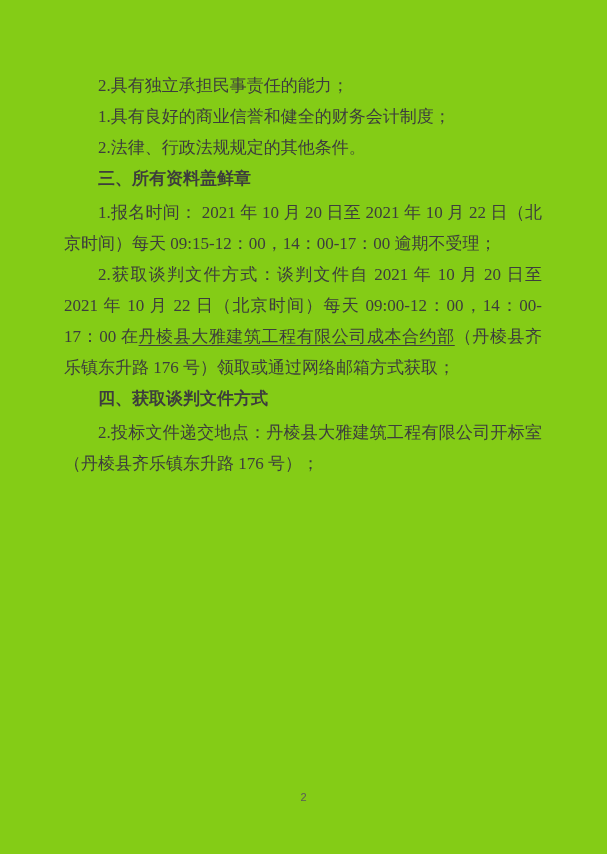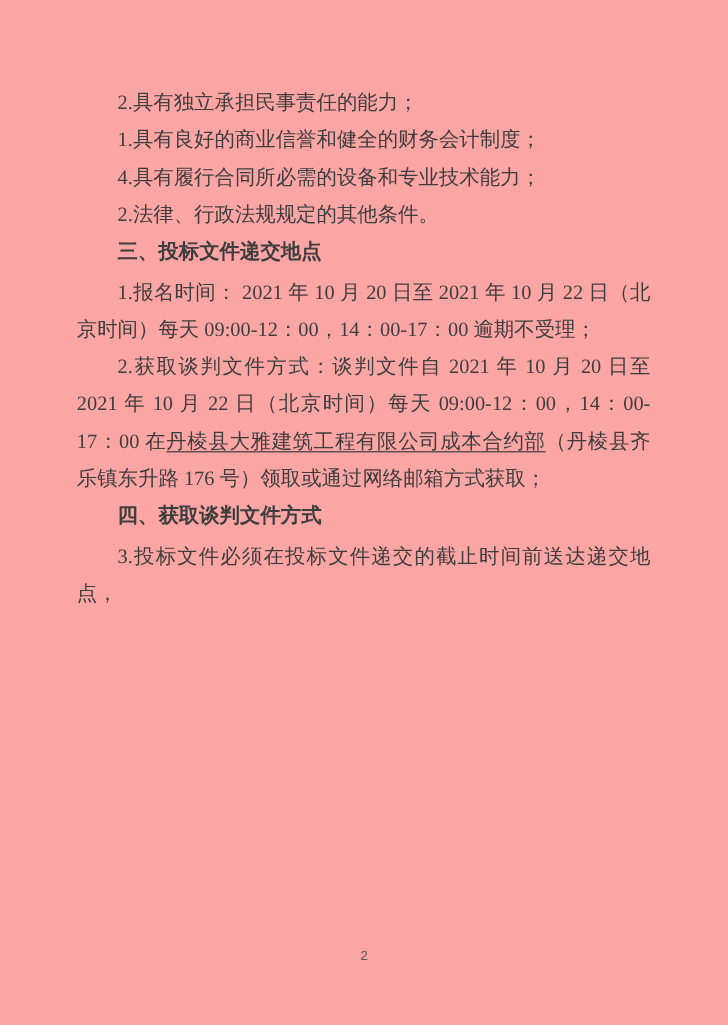--- a/index.html
+++ b/index.html
@@ -45,26 +45,25 @@
     left: 0;
     width: 100%;
     text-align: center;
     font-size: 11px;
     font-family: "Liberation Sans", "DejaVu Sans", sans-serif;
   }
 </style>
 </head>
 <body>
 
-<div class="page" style="background: #fca5a5; color: rgb(61, 61, 61);">
+<div class="page" style="background: #84cc16; color: rgb(61, 61, 61);">
   <div class="doc-body">
       <p><span>2.具有独立承担民事责任的能力；</span></p>
       <p><span>1.具有良好的商业信誉和健全的财务会计制度；</span></p>
-      <p><span>4.具有履行合同所必需的设备和专业技术能力；</span></p>
       <p><span>2.法律、行政法规规定的其他条件。</span></p>
-      <p class="heading"><span>三、投标文件递交地点</span></p>
-      <p><span>1.报名时间： 2021 年 10 月 20 日至 2021 年 10 月 22 日（北京时间）每天 09:00-12：00，14：00-17：00 逾期不受理；</span></p>
+      <p class="heading"><span>三、所有资料盖鲜章</span></p>
+      <p><span>1.报名时间： 2021 年 10 月 20 日至 2021 年 10 月 22 日（北京时间）每天 09:15-12：00，14：00-17：00 逾期不受理；</span></p>
       <p><span>2.获取谈判文件方式：谈判文件自 2021 年 10 月 20 日至 2021 年 10 月 22 日（北京时间）每天 09:00-12：00，14：00-17：00 在</span><span class="underline">丹棱县大雅建筑工程有限公司成本合约部</span><span>（丹棱县齐乐镇东升路 176 号）领取或通过网络邮箱方式获取；</span></p>
       <p class="heading"><span>四、获取谈判文件方式</span></p>
-      <p><span>3.投标文件必须在投标文件递交的截止时间前送达递交地点，</span></p>
+      <p><span>2.投标文件递交地点：丹棱县大雅建筑工程有限公司开标室（丹棱县齐乐镇东升路 176 号）；</span></p>
     </div>
   <div class="page-number" style="color: rgb(90, 90, 90);">2</div>
 </div>
 
 </body></html>

